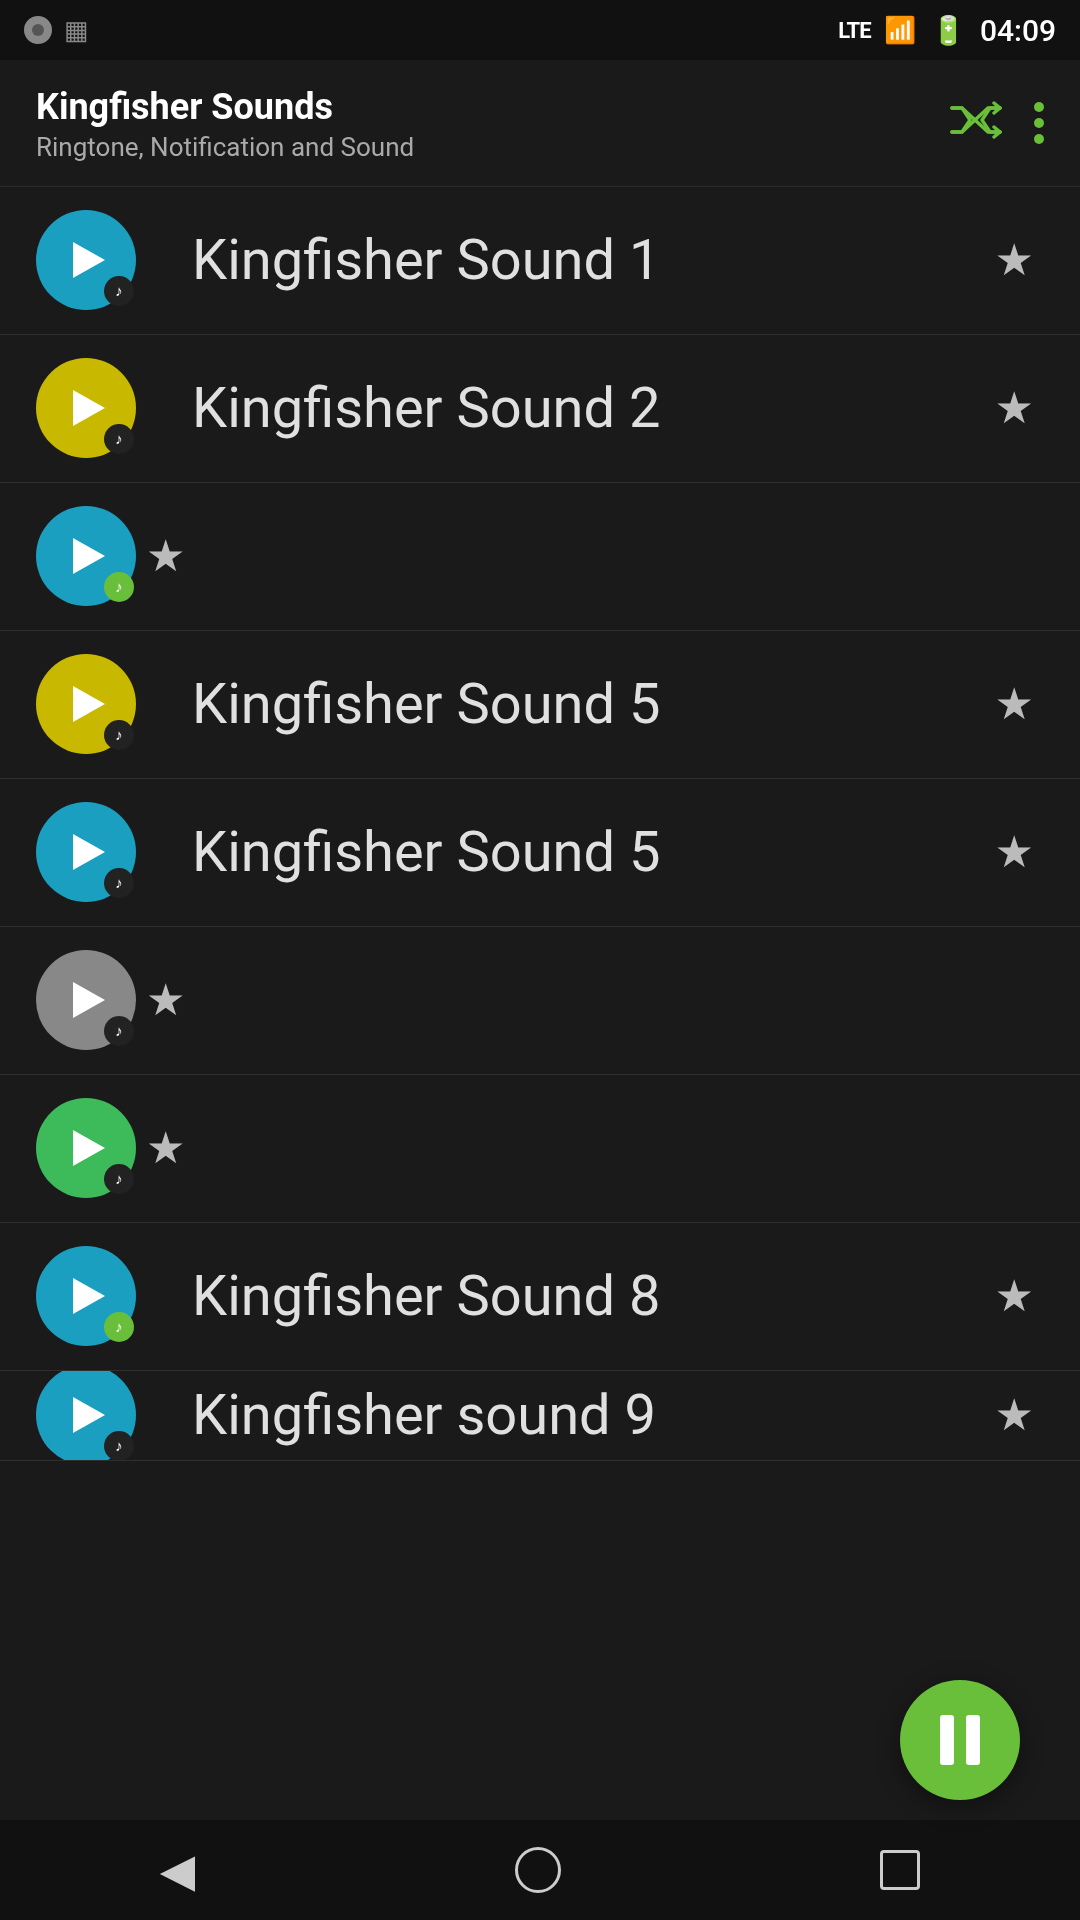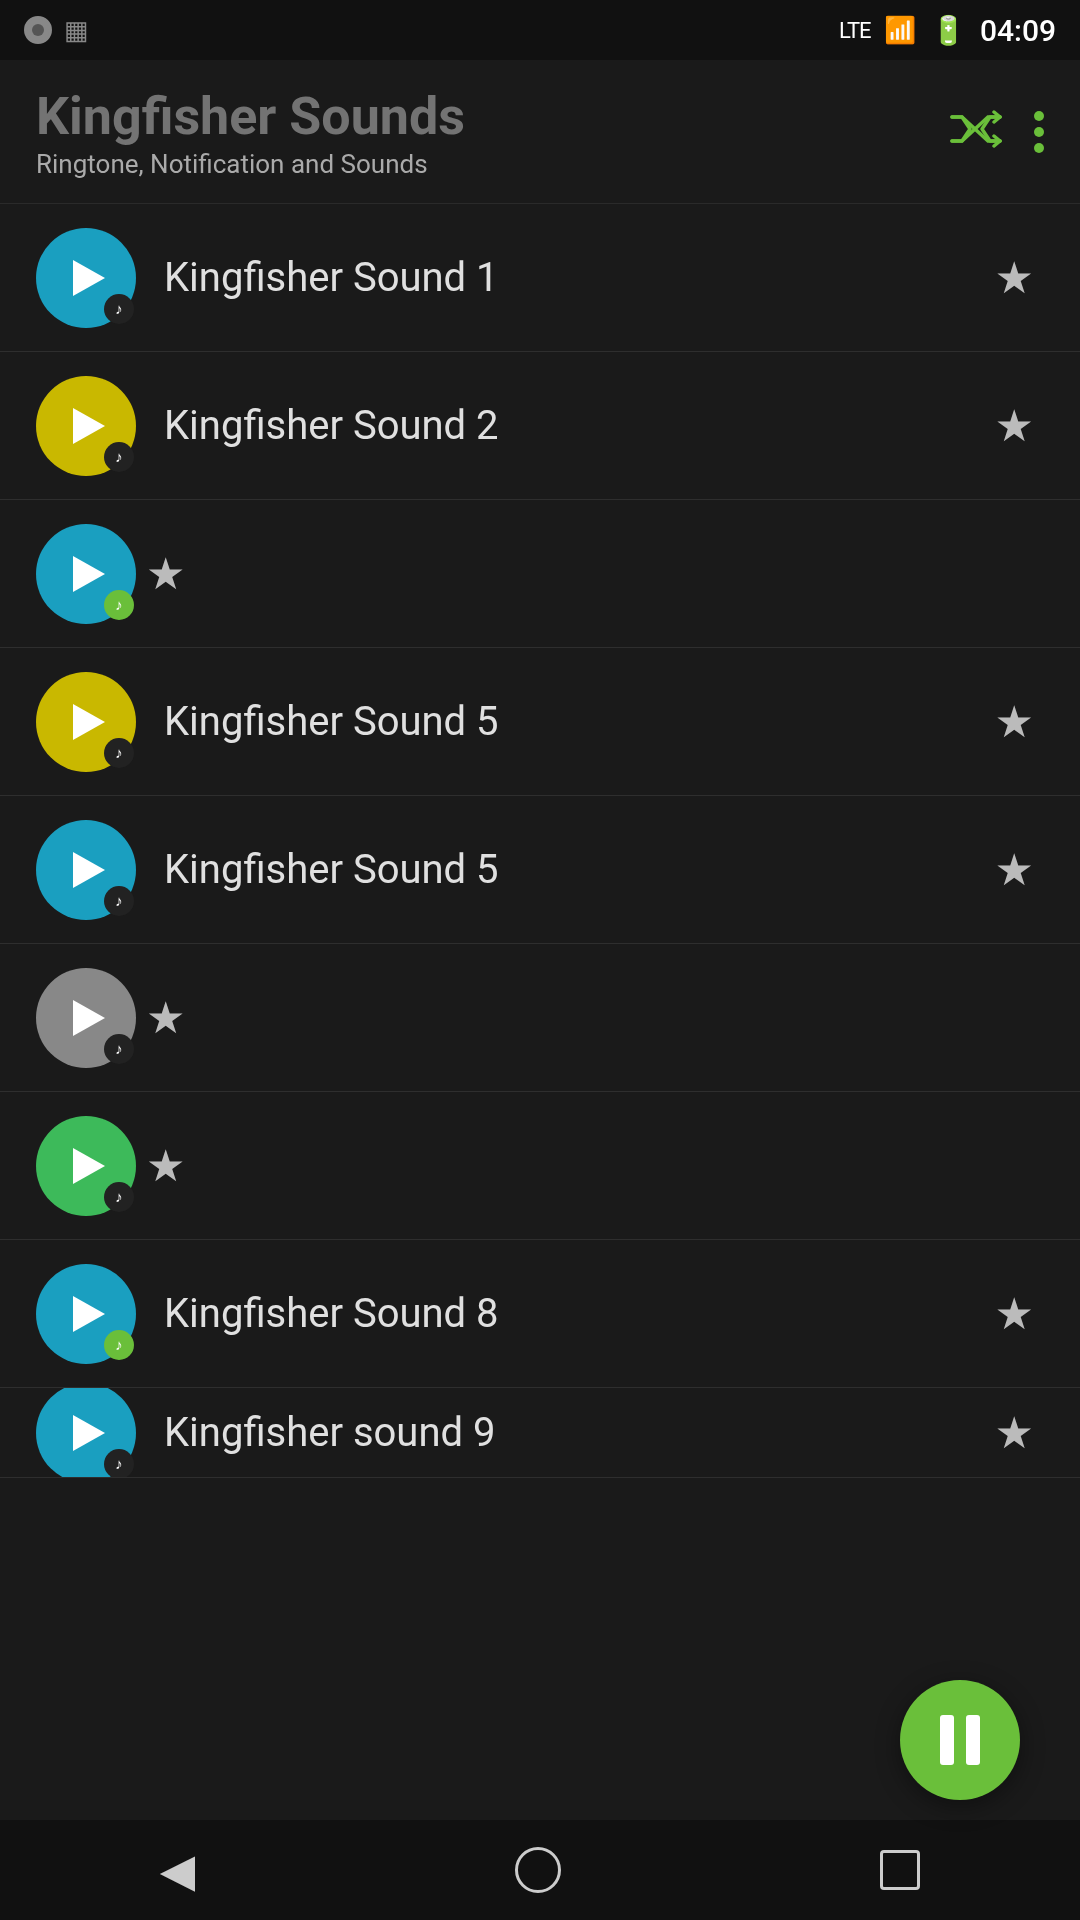--- a/index.html
+++ b/index.html
@@ -43,21 +43,21 @@
     .status-right {
       display: flex;
       align-items: center;
       gap: 14px;
       font-size: 28px;
       font-weight: bold;
       color: #fff;
     }
     .lte-badge {
       font-size: 22px;
-      font-weight: 400;
+      font-weight: 700;
       color: #fff;
       letter-spacing: -1px;
       text-align: right;
     }
     .signal-icon {
       font-size: 26px;
     }
     .battery-icon {
       font-size: 28px;
     }
@@ -70,23 +70,23 @@
     .app-header {
       display: flex;
       justify-content: space-between;
       align-items: center;
       padding: 28px 36px 24px 36px;
       background: #1a1a1a;
       border-bottom: 1px solid #2a2a2a;
     }
     .header-title-block {}
     .header-title {
-      font-size: 52px;
+      font-size: 36px;
       font-weight: bold;
-      color: #737373;
+      color: #ffffff;
       line-height: 1.1;
     }
     .header-subtitle {
       font-size: 26px;
       color: #aaa;
       margin-top: 4px;
     }
     .header-actions {
       display: flex;
       align-items: center;
@@ -149,23 +149,23 @@
       align-items: center;
       justify-content: center;
       font-size: 16px;
     }
     .play-btn .music-badge.green {
       background: #6abf3a;
     }
 
     .sound-name {
       flex: 1;
-      font-size: 40px;
+      font-size: 56px;
       color: #e0e0e0;
-      padding-left: 28px;
+      padding-left: 56px;
     }
     .star-btn {
       font-size: 44px;
       color: #bbb;
       cursor: pointer;
       padding: 10px;
     }
 
     
     .floating-pause {
@@ -246,21 +246,21 @@
     <span class="lte-badge">LTE</span>
     <span class="signal-icon">📶</span>
     <span class="battery-icon">🔋</span>
     <span class="time">04:09</span>
   </div>
 </div>
 
 <div class="app-header">
   <div class="header-title-block">
     <div class="header-title">Kingfisher Sounds</div>
-    <div class="header-subtitle">Ringtone, Notification and Sounds</div>
+    <div class="header-subtitle">Ringtone, Notification and Sound</div>
   </div>
   <div class="header-actions">
     <div class="shuffle-icon" title="Shuffle">
       
       <svg width="52" height="40" viewBox="0 0 52 40" fill="none" xmlns="http://www.w3.org/2000/svg">
         <path d="M2 8h10l8 12-8 12H2" stroke="#6abf3a" stroke-width="3.5" fill="none" stroke-linecap="round" stroke-linejoin="round"></path>
         <path d="M50 8h-10l-8 12 8 12h10" stroke="#6abf3a" stroke-width="3.5" fill="none" stroke-linecap="round" stroke-linejoin="round"></path>
         <path d="M2 32h10l26-24h12" stroke="#6abf3a" stroke-width="3.5" fill="none" stroke-linecap="round"></path>
         <path d="M2 8h10l26 24h12" stroke="#6abf3a" stroke-width="3.5" fill="none" stroke-linecap="round"></path>
         <polyline points="44,3 50,8 44,13" stroke="#6abf3a" stroke-width="3.5" fill="none" stroke-linecap="round" stroke-linejoin="round"></polyline>

